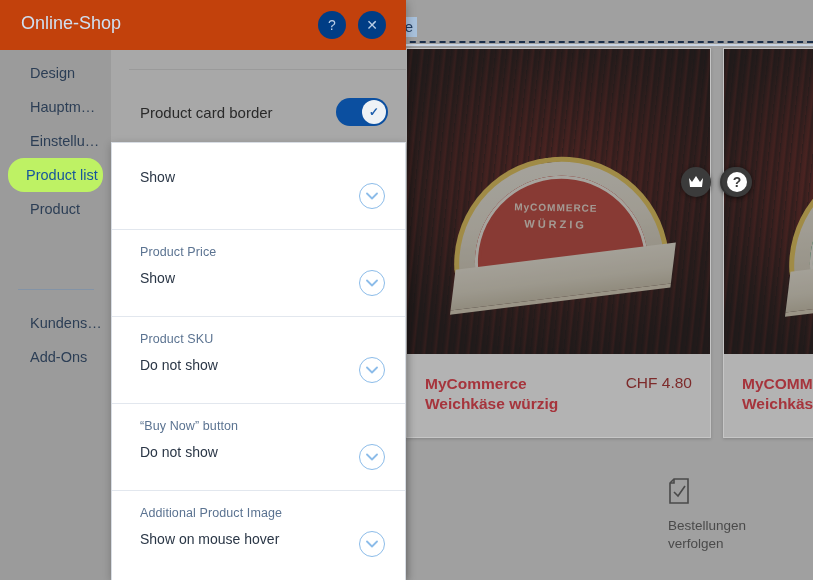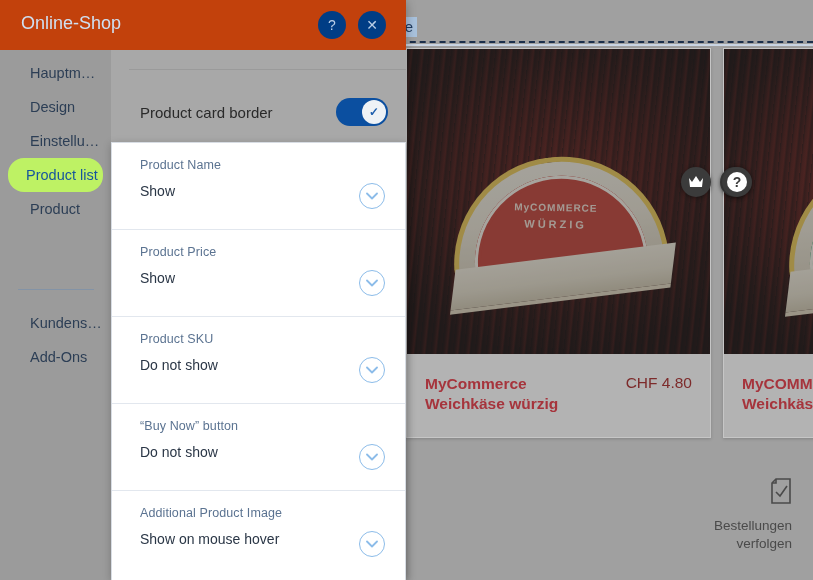--- a/index.html
+++ b/index.html
@@ -125,21 +125,21 @@
     background: #cfcfcf; color: #2b2b2b;
     font-size: 13.5px;
     padding: 6px 14px; border-radius: 14px;
     box-shadow: 0 1px 4px rgba(0,0,0,.28);
     white-space: nowrap;
   }
 
   
   #orders-widget {
     position: absolute; left: 668px; top: 478px; width: 124px;
-    text-align: right; color: #4a4a4a; font-size: 13.5px; line-height: 1.35;
+    text-align: left; color: #4a4a4a; font-size: 13.5px; line-height: 1.35;
   }
   #orders-icon { display: block; margin: 0 auto 8px; }
 
   
   #dialog {
     position: absolute; left: 0; top: 0; width: 406px; height: 580px;
     box-shadow: 0 2px 10px rgba(0,0,0,.3);
   }
   #dialog-header {
     position: absolute; left: 0; top: 0; width: 406px; height: 50px;
@@ -328,22 +328,22 @@
   <div id="dialog-header">
     <div id="dialog-title">Online-Shop</div>
     <div class="hdr-btn" id="hdr-help">?</div>
     <div class="hdr-btn" id="hdr-close">✕</div>
   </div>
 
   <div id="dialog-body">
 
     <div id="sidebar">
       <div id="side-top">
+        <div class="side-item">Design</div>
         <div class="side-item">Hauptm…</div>
-        <div class="side-item">Design</div>
         <div class="side-item">Einstellu…</div>
         <div class="side-item active">Product list</div>
         <div class="side-item">Product</div>
       </div>
       <div id="side-divider"></div>
       <div id="side-bottom">
         <div class="side-item">Kundens…</div>
         <div class="side-item">Add-Ons</div>
       </div>
     </div>
@@ -354,21 +354,20 @@
       <div id="toggle-row">
         <span id="toggle-label">Product card border</span>
         <span id="toggle-switch">
           <span id="toggle-knob">✓</span>
         </span>
       </div>
 
       <div id="dropdown-panel">
 
         <div class="dd-row">
-          <div class="dd-label">Product Name</div>
           <div class="dd-value">Show</div>
           <span class="dd-chev">
             <svg width="12" height="8" viewBox="0 0 12 8" aria-hidden="true">
                 <path d="M1 1.5 L6 6.5 L11 1.5" fill="none" stroke="#8cbce9" stroke-width="1.8" stroke-linecap="round" stroke-linejoin="round"></path>
               </svg>
           </span>
         </div>
 
         <div class="dd-row">
           <div class="dd-label">Product Price</div>

